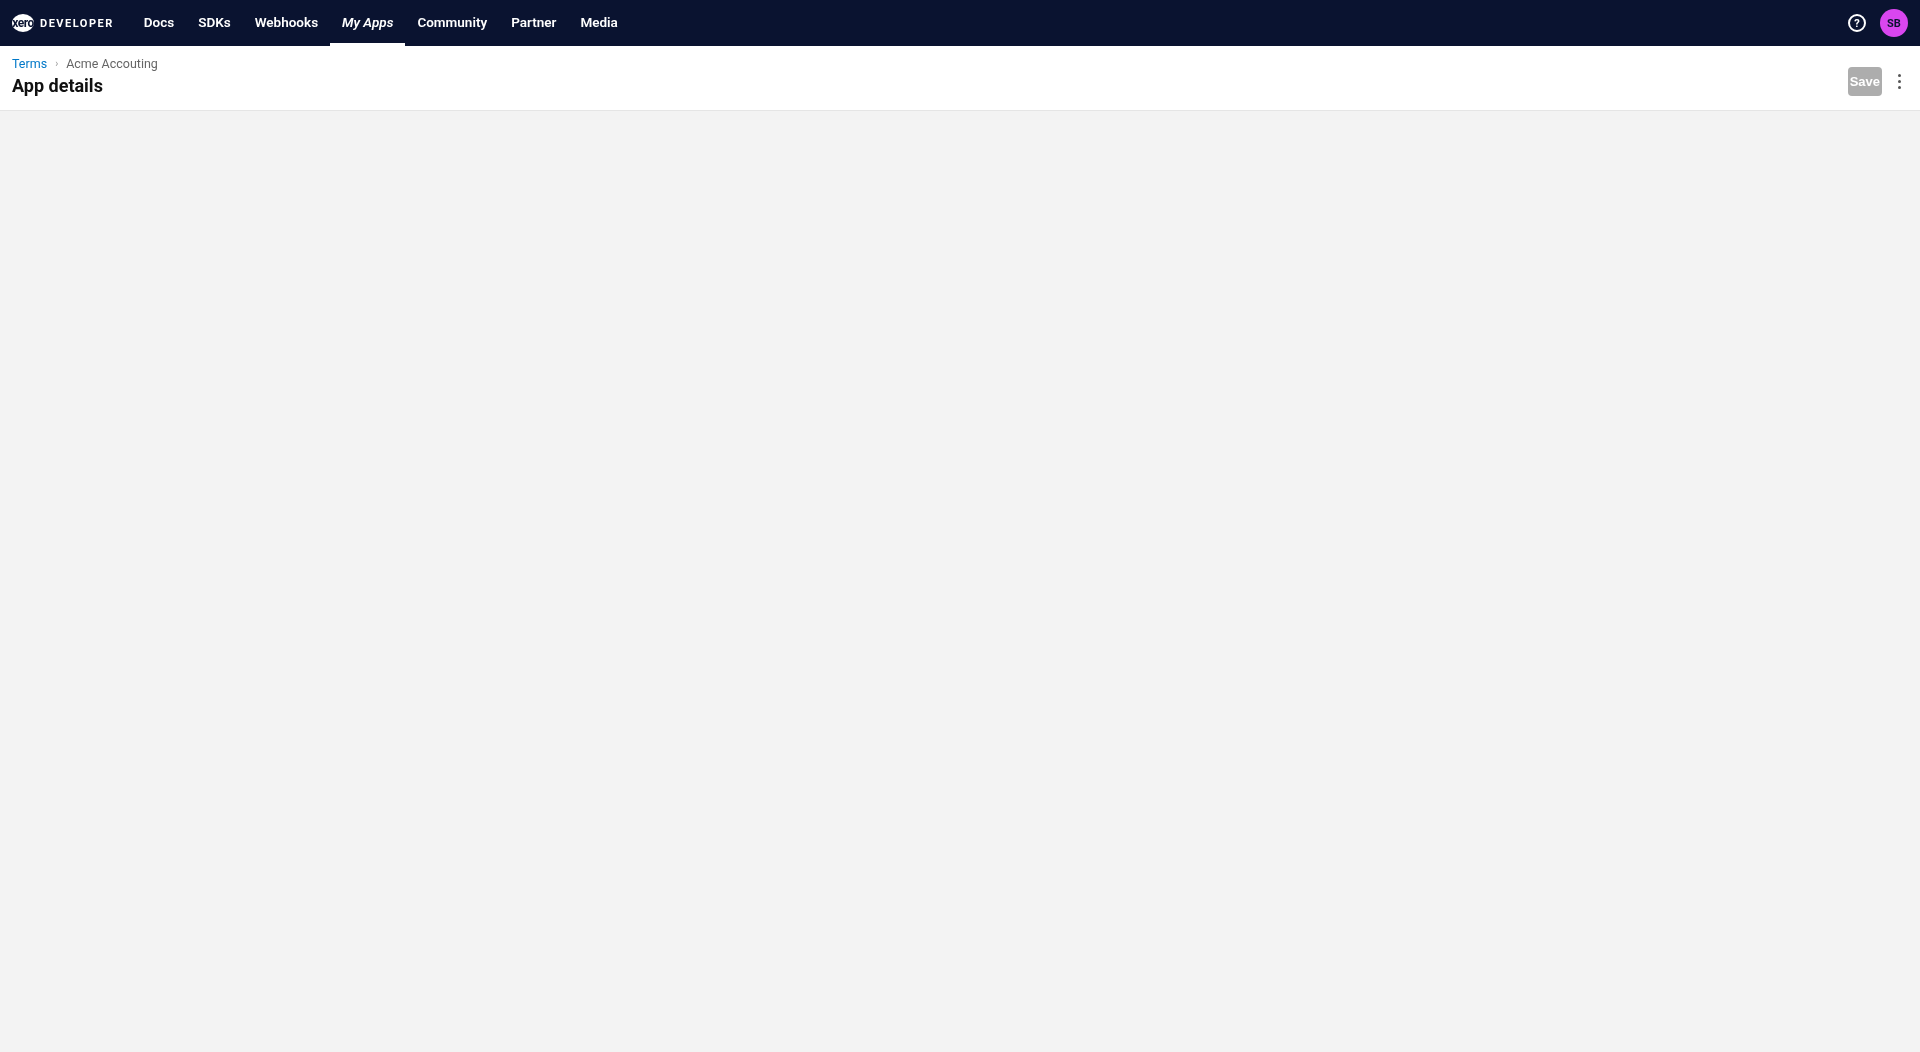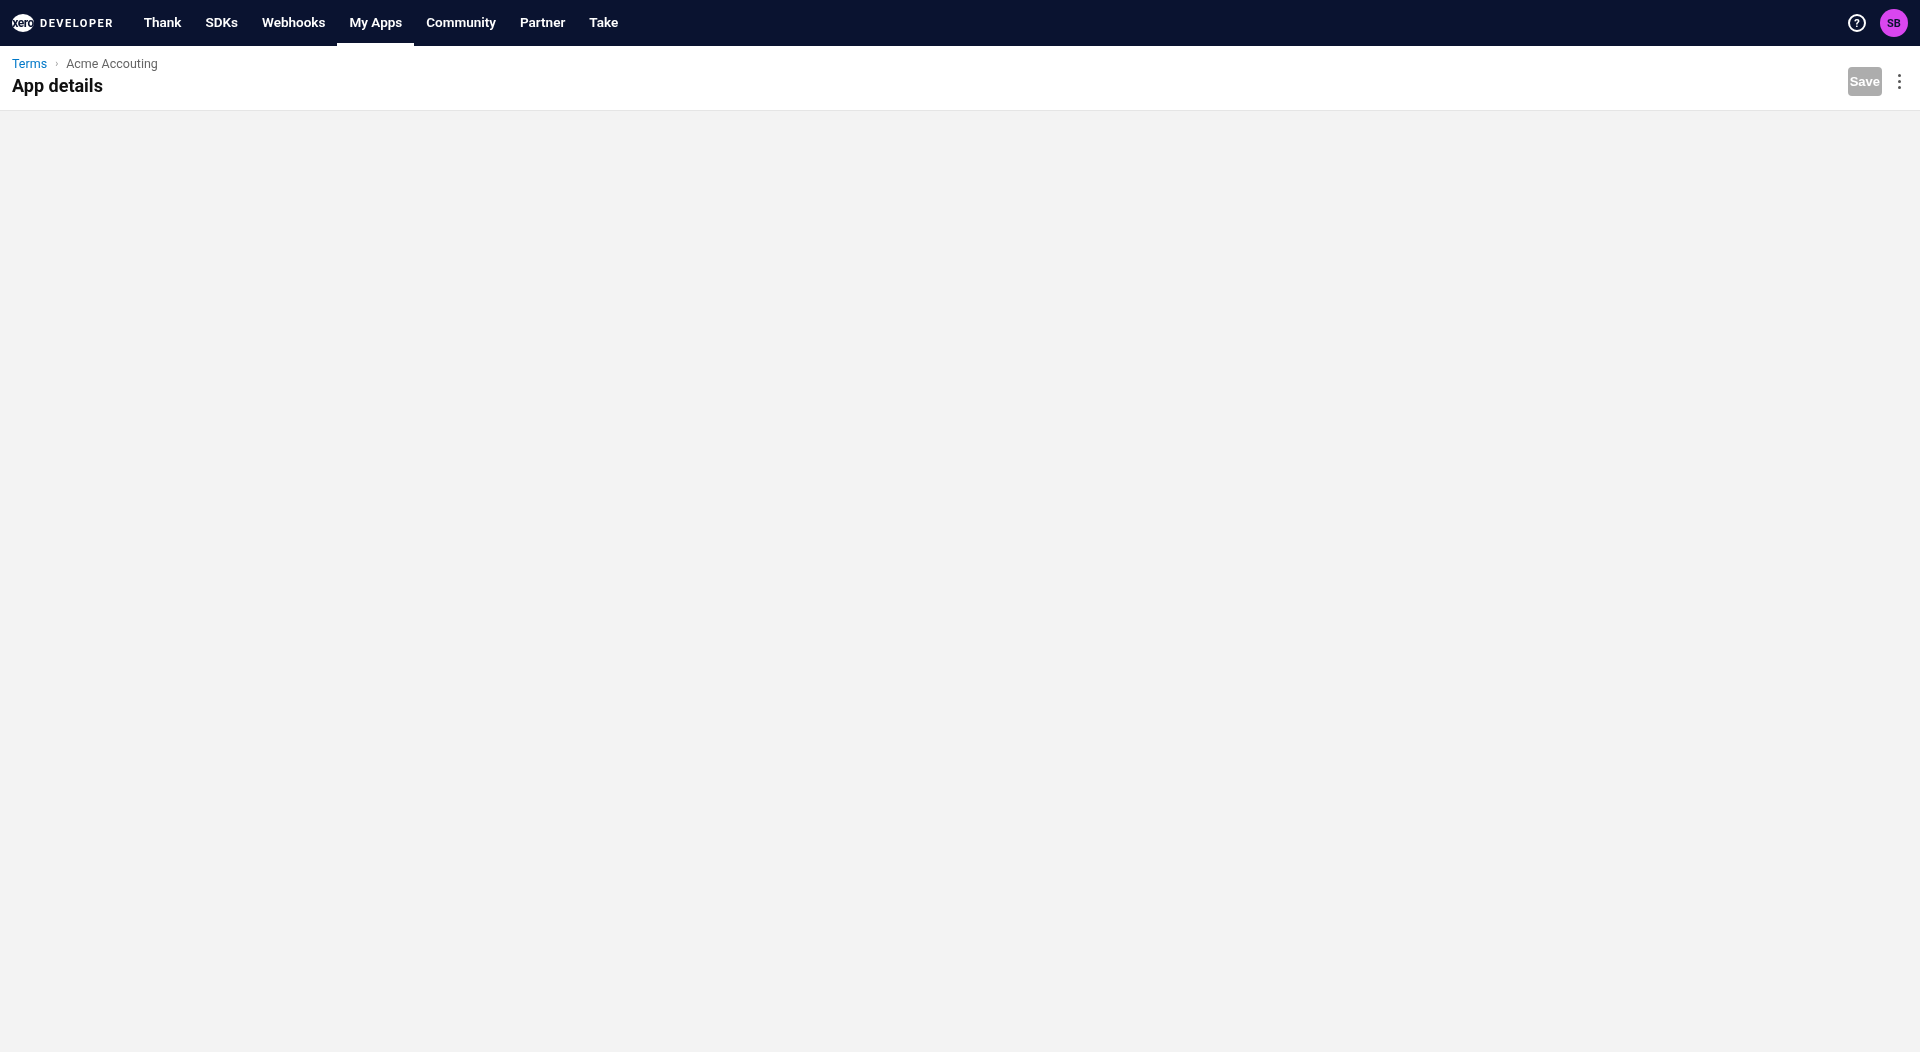--- a/index.html
+++ b/index.html
@@ -29,21 +29,21 @@
     display: flex; align-items: center; justify-content: center;
     font-size: 12px; font-weight: 700; letter-spacing: -0.5px;
   }
   .logo-text { font-weight: 700; font-size: 11px; letter-spacing: 1.5px; }
   .nav-tabs { display: flex; height: 100%; }
   .nav-tab {
     display: flex; align-items: center; padding: 0 12px;
     font-weight: 600; font-size: 13.5px; cursor: pointer;
     border-bottom: 3px solid transparent;
   }
-  .nav-tab.active { border-bottom-color: #fff; }
+  .nav-tab.active { border-bottom-color: #fff; font-style: italic; }
   .nav-right { margin-left: auto; display: flex; align-items: center; gap: 14px; }
   .help-icon {
     width: 18px; height: 18px; border-radius: 50%; border: 2px solid #fff;
     display: flex; align-items: center; justify-content: center;
     font-size: 11px; font-weight: 700; cursor: pointer;
   }
   .avatar {
     width: 28px; height: 28px; border-radius: 50%;
     background: #d946ef; color: #0a1330;
     display: flex; align-items: center; justify-content: center;
@@ -122,27 +122,27 @@
 </style>
 </head>
 <body>
 
 <div class="topnav">
   <div class="logo-group">
     <div class="logo-circle">xero</div>
     <div class="logo-text">DEVELOPER</div>
   </div>
   <div class="nav-tabs">
-    <div class="nav-tab">Thank</div>
+    <div class="nav-tab">Docs</div>
     <div class="nav-tab">SDKs</div>
     <div class="nav-tab">Webhooks</div>
     <div class="nav-tab active">My Apps</div>
     <div class="nav-tab">Community</div>
     <div class="nav-tab">Partner</div>
-    <div class="nav-tab">Take</div>
+    <div class="nav-tab">Media</div>
   </div>
   <div class="nav-right">
     <div class="help-icon">?</div>
     <div class="avatar">SB</div>
   </div>
 </div>
 
 <div class="subheader">
   <div>
     <div class="breadcrumb">

